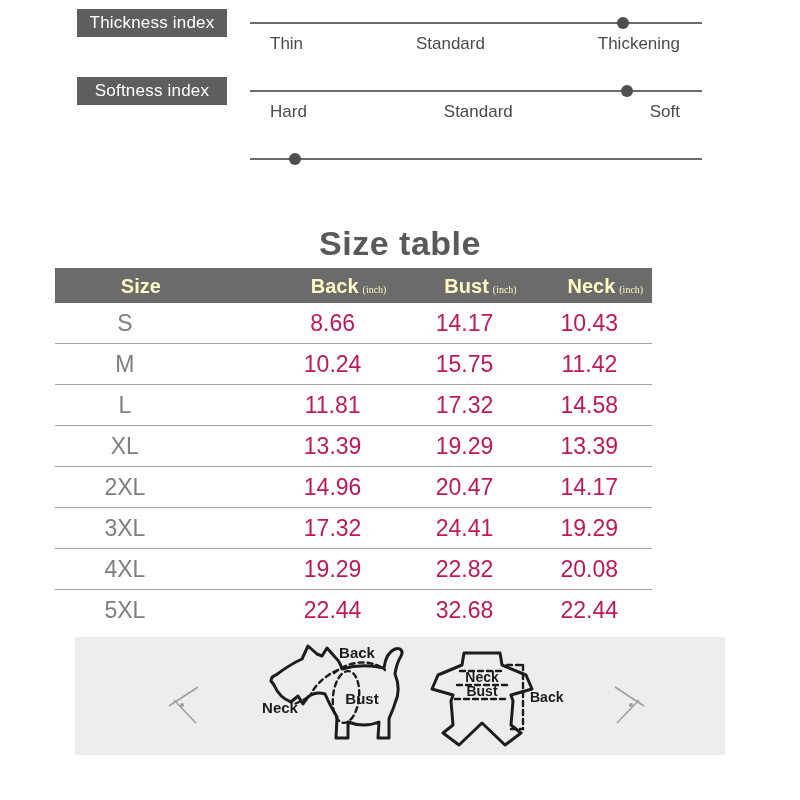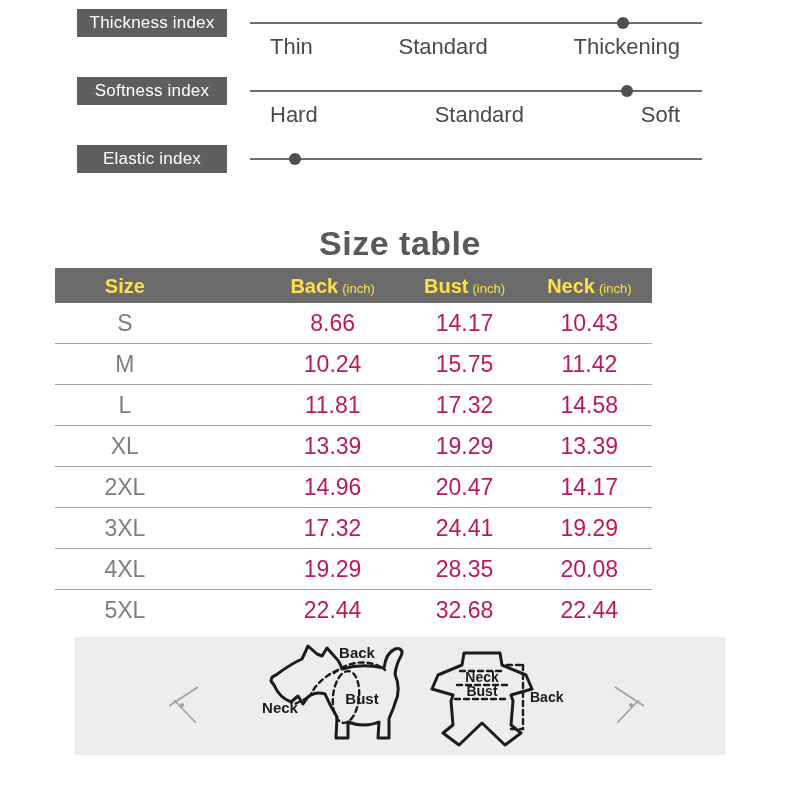--- a/index.html
+++ b/index.html
@@ -21,42 +21,42 @@
     background:#6b6b6b;
   }
   .slider-dot {
     position:absolute; top:50%; transform:translate(-50%,-50%);
     width:12px; height:12px; border-radius:50%; background:#4f4f4f;
   }
   .slider-labels {
     position:absolute; left:250px; top:25px; width:452px;
     display:flex; justify-content:space-between; box-sizing:border-box;
     padding:0 22px 0 20px;
-    font-size:22px; color:#4a4a4a;
+    font-size:17px; color:#4a4a4a;
   }
 
   
   .table-title {
     position:absolute; top:224px; left:0; width:800px;
     text-align:center; font-size:34px; font-weight:bold; color:#595959;
     letter-spacing:.5px;
   }
 
   
   .size-table { position:absolute; left:55px; top:268px; width:597px; }
   .thead { position:relative; height:35px; background:#6b6b6b; }
   .trow  { position:relative; height:40px; border-bottom:1px solid #a3a3a3; }
   .trow:last-child { border-bottom:none; }
   .cell {
     position:absolute; top:50%; transform:translate(-50%,-50%);
     white-space:nowrap;
   }
   .c1 { left:11.7%; } .c2 { left:46.5%; } .c3 { left:68.6%; } .c4 { left:89.5%; }
-  .th { color:#fde047; font-size:20px; font-weight:bold; }
-  .unit { font-size:13px; font-weight:normal; margin-left:4px; }
+  .th { color:#fef9c3; font-size:20px; font-weight:bold;margin-left:16px; }
+  .unit { font-size:10px; font-weight:normal; margin-left:4px;font-family:Liberation Serif, serif; }
   .size-cell { color:#7e7e7e; font-size:23px; }
   .num-cell  { color:#be185d; font-size:23px; }
 
   
   .footer-band {
     position:absolute; left:75px; top:637px; width:650px; height:118px;
     background:#ededed;
   }
   .arrow-icon { position:absolute; top:46px; }
   .arrow-left  { left:90px; }
@@ -90,21 +90,20 @@
       <div class="slider-dot" style="left: 83.5%;"></div>
     </div>
     <div class="slider-labels">
       <span>Hard</span>
       <span>Standard</span>
       <span>Soft</span>
     </div>
   </div>
 
   <div class="index-row" style="top:145px">
-    <div class="index-box">Elastic index</div>
     <div class="slider-line">
       <div class="slider-dot" style="left: 10%;"></div>
     </div>
   </div>
 
   <div class="table-title">Size table</div>
 
   <div class="size-table">
     <div class="thead">
       <span class="cell c1 th">Size</span>
@@ -145,21 +144,21 @@
     </div>
     <div class="trow">
       <span class="cell c1 size-cell">3XL</span>
       <span class="cell c2 num-cell">17.32</span>
       <span class="cell c3 num-cell">24.41</span>
       <span class="cell c4 num-cell">19.29</span>
     </div>
     <div class="trow">
       <span class="cell c1 size-cell">4XL</span>
       <span class="cell c2 num-cell">19.29</span>
-      <span class="cell c3 num-cell">28.35</span>
+      <span class="cell c3 num-cell">22.82</span>
       <span class="cell c4 num-cell">20.08</span>
     </div>
     <div class="trow">
       <span class="cell c1 size-cell">5XL</span>
       <span class="cell c2 num-cell">22.44</span>
       <span class="cell c3 num-cell">32.68</span>
       <span class="cell c4 num-cell">22.44</span>
     </div>
   </div>
 

